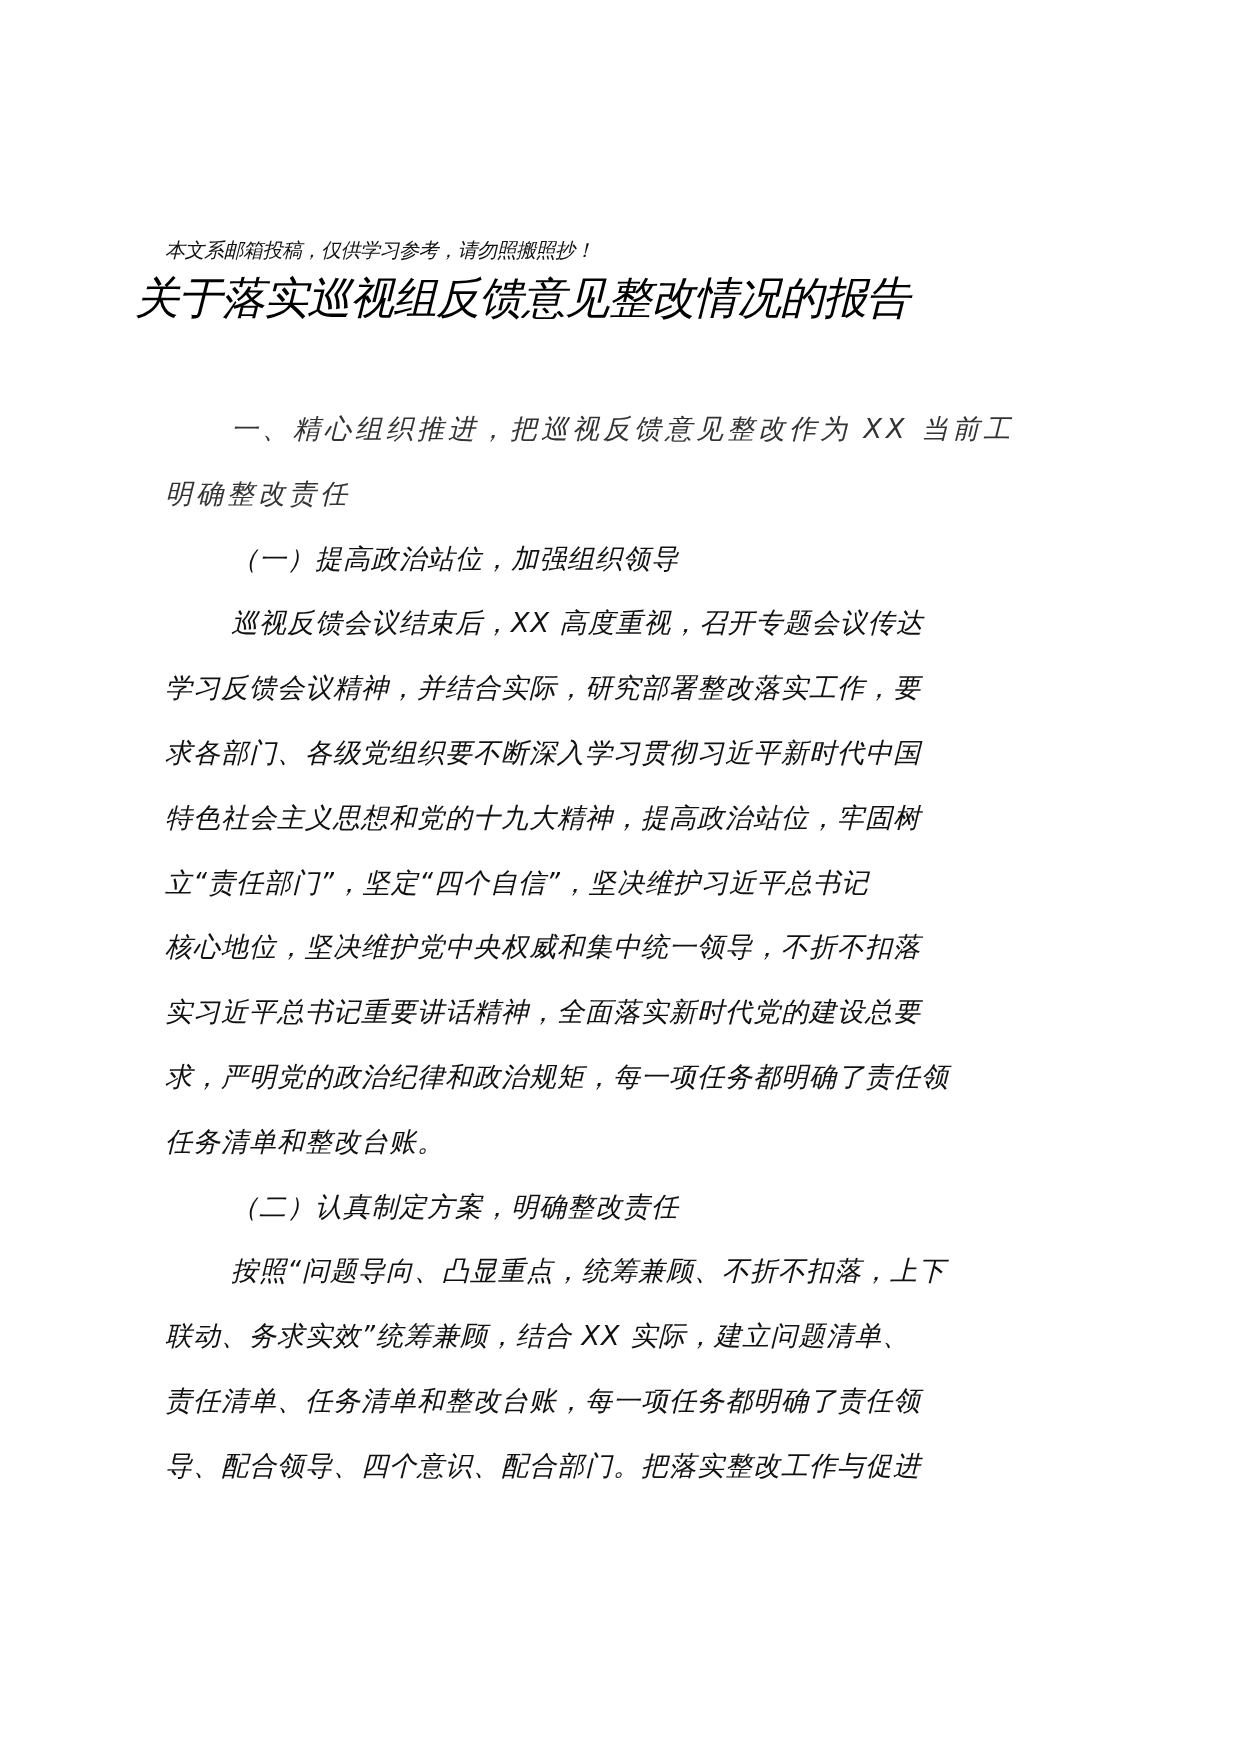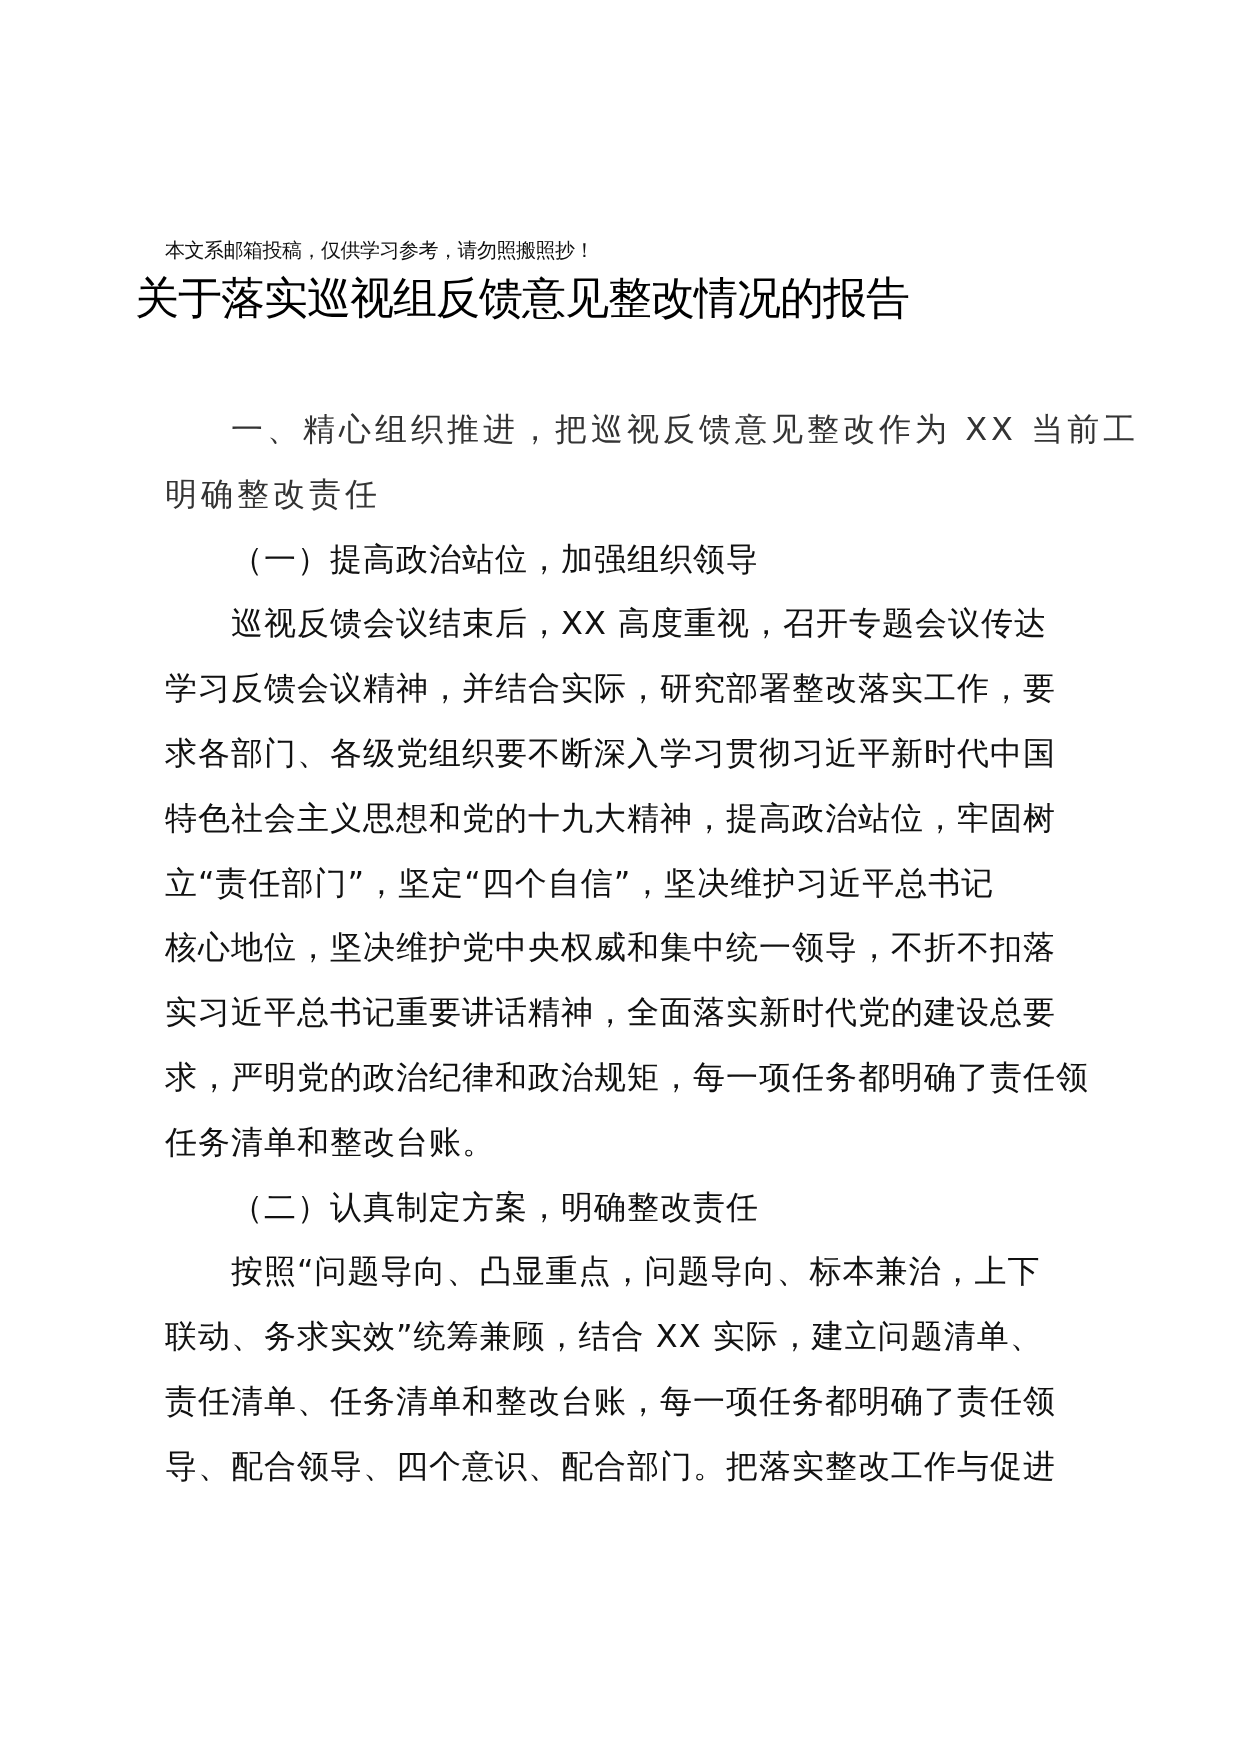--- a/index.html
+++ b/index.html
@@ -14,20 +14,21 @@
       overflow: hidden;
       font-family: "DejaVu Sans", "Liberation Sans", sans-serif;
       color: #111111;
     }
     .page {
       position: absolute;
       left: 0; top: 0;
       width: 1240px;
       height: 1754px;
       background: #ffffff;
+      font-style: italic;
     }
     .note {
       position: absolute;
       left: 165px;
       top: 236px;
       font-size: 20px;
       line-height: 28px;
       color: #111111;
       letter-spacing: -0.5px;
       white-space: nowrap;
@@ -46,21 +47,21 @@
     }
     .body {
       position: absolute;
       left: 165px;
       top: 405px;
       width: 920px;
     }
     .line {
       height: 64.8px;
       line-height: 48px;
-      font-size: 32px;
+      font-size: 27px;
       white-space: nowrap;
       letter-spacing: 1px;
       color: #111111;
     }
     .line.h1 {
       color: #333333;
       letter-spacing: 4px;
     }
     .line.indent {
       padding-left: 66px;
@@ -85,19 +86,19 @@
     <div class="line indent">巡视反馈会议结束后，XX 高度重视，召开专题会议传达</div>
     <div class="line">学习反馈会议精神，并结合实际，研究部署整改落实工作，要</div>
     <div class="line">求各部门、各级党组织要不断深入学习贯彻习近平新时代中国</div>
     <div class="line">特色社会主义思想和党的十九大精神，提高政治站位，牢固树</div>
     <div class="line">立“责任部门”，坚定“四个自信”，坚决维护习近平总书记</div>
     <div class="line">核心地位，坚决维护党中央权威和集中统一领导，不折不扣落</div>
     <div class="line">实习近平总书记重要讲话精神，全面落实新时代党的建设总要</div>
     <div class="line">求，严明党的政治纪律和政治规矩，每一项任务都明确了责任领</div>
     <div class="line">任务清单和整改台账。</div>
     <div class="line sub-indent">（二）认真制定方案，明确整改责任</div>
-    <div class="line indent">按照“问题导向、凸显重点，问题导向、标本兼治，上下</div>
+    <div class="line indent">按照“问题导向、凸显重点，统筹兼顾、不折不扣落，上下</div>
     <div class="line">联动、务求实效”统筹兼顾，结合 XX 实际，建立问题清单、</div>
     <div class="line">责任清单、任务清单和整改台账，每一项任务都明确了责任领</div>
     <div class="line">导、配合领导、四个意识、配合部门。把落实整改工作与促进</div>
   </div>
 
 </div>
 
 </body></html>

